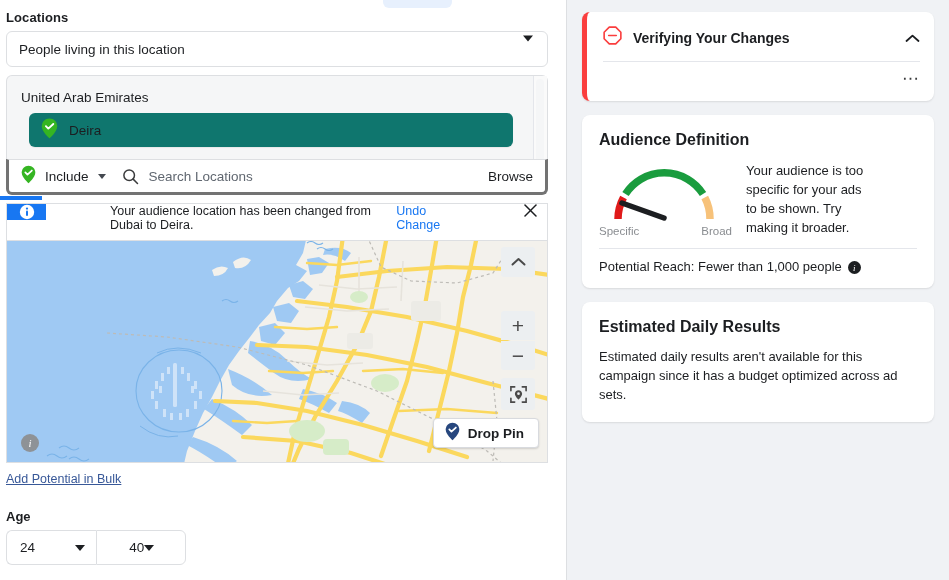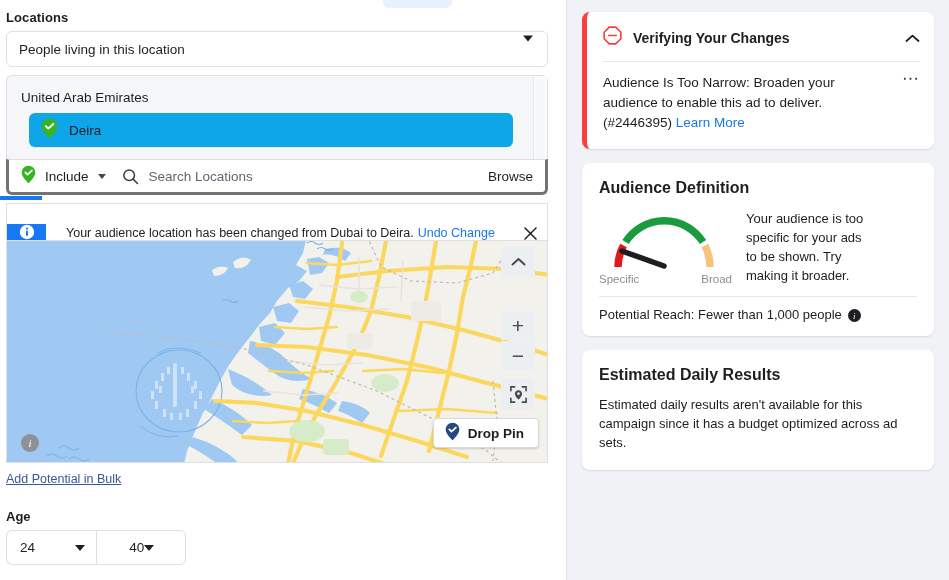--- a/index.html
+++ b/index.html
@@ -57,21 +57,21 @@
     width: 542px;
     background: #f5f6f7;
     border: 1px solid #dddfe2;
     border-bottom: none;
     border-radius: 6px 6px 0 0;
     padding: 10px 12px 12px 12px;
     position: relative;
   }
   .country-name { font-size: 13.5px; color: #1c1e21; padding: 4px 2px 8px 2px; }
   .loc-chip {
-    background: #0ea5e9;
+    background: #0f766e;
     border-radius: 6px;
     height: 34px;
     margin-left: 10px;
     margin-right: 22px;
     display: flex; align-items: center;
     padding: 0 12px;
     font-size: 13.5px;
     box-shadow: 0 1px 1px rgba(0,0,0,.06);
   }
   .loc-chip .lbl { margin-left: 11px; }
@@ -108,23 +108,24 @@
   .browse-link { margin-left: auto; font-size: 13.5px; color: #1c1e21; }
   .focus-underline {
     position: absolute; left: -9px; bottom: -8px;
     width: 42px; height: 4px; background: #1877f2;
   }
 
   
   .notice {
     margin-top: 8px;
     width: 542px; height: 38px;
-    display: flex; align-items: flex-end;
+    display: flex; align-items: flex-start;
     border: 1px solid #dddfe2;
     background: #fff;
+    gap: 44px;
   }
   .notice-icon-cell {
     width: 39px; background: #1877f2;
     display: flex; align-items: center; justify-content: center;
   }
   .notice-body {
     flex: 1; display: flex; align-items: center;
     padding: 0 10px 0 20px;
     font-size: 12.5px; color: #1c1e21;
   }
@@ -465,24 +466,20 @@
         </span>
         <span class="alert-title">Verifying Your Changes</span>
         <span class="alert-chevron">
           <svg width="15" height="9" viewBox="0 0 15 9">
             <path d="M1.5 7 L7.5 1.6 L13.5 7" stroke="#1c1e21" stroke-width="1.8" fill="none" stroke-linecap="round" stroke-linejoin="round"></path>
           </svg>
         </span>
       </div>
       <div class="alert-divider"></div>
       <div class="alert-body">
-        <div class="alert-text">
-          <span>Audience Is Too Narrow: Broaden your audience to enable this ad to deliver. (#2446395)</span>
-          <a href="#">Learn More</a>
-        </div>
         <span class="alert-dots">⋯</span>
       </div>
     </div>
 
     <div class="card audience">
       <div class="card-title">Audience Definition</div>
       <div class="gauge-row">
         <div class="gauge-wrap">
           <svg width="130" height="68" viewBox="0 0 130 68">
 

